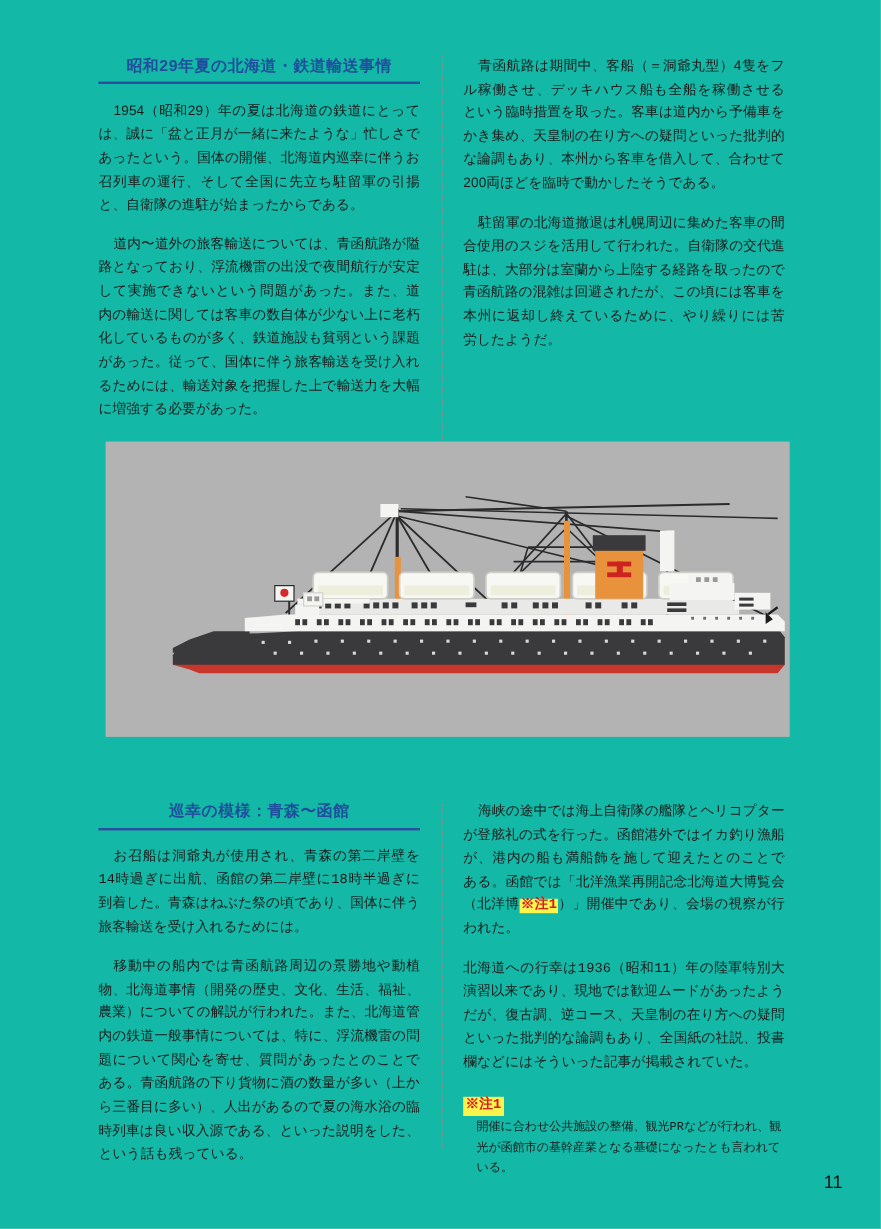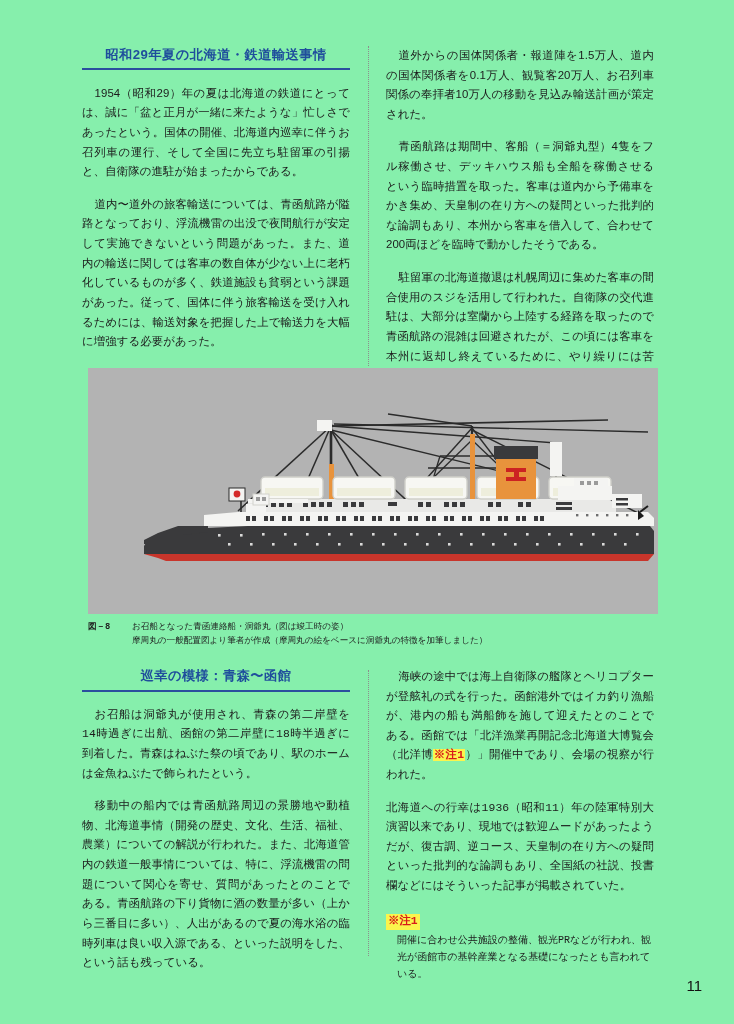--- a/index.html
+++ b/index.html
@@ -7,21 +7,21 @@
     width:734px;height:1024px;
     background:#ffffff;
     font-family:"Liberation Sans","DejaVu Sans",sans-serif;
     color:#1a1a1a;
     position:relative;
     overflow:hidden;
   }
   .page{
     position:absolute;
     left:0;top:0;width:734px;height:1024px;
-    background:#86efac;
+    background:#14b8a6;
     box-sizing:border-box;
   }
   
   .cols{
     position:absolute;
     left:82px; top:46px;
     width:572px;
     height:600px;
   }
   .col-left{
@@ -153,21 +153,20 @@
 
     <div class="col-left">
       <h2 class="section-head">昭和29年夏の北海道・鉄道輸送事情</h2>
 
       <p class="body indent">1954（昭和29）年の夏は北海道の鉄道にとっては、誠に「盆と正月が一緒に来たような」忙しさであったという。国体の開催、北海道内巡幸に伴うお召列車の運行、そして全国に先立ち駐留軍の引揚と、自衛隊の進駐が始まったからである。</p>
 
       <p class="body indent">道内〜道外の旅客輸送については、青函航路が隘路となっており、浮流機雷の出没で夜間航行が安定して実施できないという問題があった。また、道内の輸送に関しては客車の数自体が少ない上に老朽化しているものが多く、鉄道施設も貧弱という課題があった。従って、国体に伴う旅客輸送を受け入れるためには、輸送対象を把握した上で輸送力を大幅に増強する必要があった。</p>
     </div>
 
     <div class="col-right">
-      <p class="body indent">道外からの国体関係者・報道陣を1.5万人、道内の国体関係者を0.1万人、観覧客20万人、お召列車関係の奉拝者10万人の移動を見込み輸送計画が策定された。</p>
 
       <p class="body indent">青函航路は期間中、客船（＝洞爺丸型）4隻をフル稼働させ、デッキハウス船も全船を稼働させるという臨時措置を取った。客車は道内から予備車をかき集め、天皇制の在り方への疑問といった批判的な論調もあり、本州から客車を借入して、合わせて200両ほどを臨時で動かしたそうである。</p>
 
       <p class="body indent">駐留軍の北海道撤退は札幌周辺に集めた客車の間合使用のスジを活用して行われた。自衛隊の交代進駐は、大部分は室蘭から上陸する経路を取ったので青函航路の混雑は回避されたが、この頃には客車を本州に返却し終えているために、やり繰りには苦労したようだ。</p>
     </div>
   </div>
 
   <div class="figure-wrap">
     <div class="figure-box">
       <svg class="ship" width="570" height="246" viewBox="0 0 570 246">
@@ -396,33 +395,29 @@
           <rect x="498" y="146" width="2.4" height="2.4"></rect>
           <rect x="508" y="146" width="2.4" height="2.4"></rect>
           <rect x="518" y="146" width="2.4" height="2.4"></rect>
           <rect x="528" y="146" width="2.4" height="2.4"></rect>
           <rect x="538" y="146" width="2.4" height="2.4"></rect>
         </g>
       </svg>
     </div>
   </div>
 
-  <div class="fig-caption">
-    <span class="cap-label">図－8</span><span>お召船となった青函連絡船・洞爺丸（図は竣工時の姿）</span>
-    <span class="cap-l2">摩周丸の一般配置図より筆者が作成（摩周丸の絵をベースに洞爺丸の特徴を加筆しました）</span>
-  </div>
 
   <div class="cols-lower">
 
     <div class="divider" style="height:286px;"></div>
 
     <div class="col-left">
       <h2 class="section-head">巡幸の模様：青森〜函館</h2>
 
-      <p class="body indent">お召船は洞爺丸が使用され、青森の第二岸壁を14時過ぎに出航、函館の第二岸壁に18時半過ぎに到着した。青森はねぶた祭の頃であり、駅のホームは金魚ねぶたで飾られたという。</p>
+      <p class="body indent">お召船は洞爺丸が使用され、青森の第二岸壁を14時過ぎに出航、函館の第二岸壁に18時半過ぎに到着した。青森はねぶた祭の頃であり、国体に伴う旅客輸送を受け入れるためには。</p>
 
       <p class="body indent">移動中の船内では青函航路周辺の景勝地や動植物、北海道事情（開発の歴史、文化、生活、福祉、農業）についての解説が行われた。また、北海道管内の鉄道一般事情については、特に、浮流機雷の問題について関心を寄せ、質問があったとのことである。青函航路の下り貨物に酒の数量が多い（上から三番目に多い）、人出があるので夏の海水浴の臨時列車は良い収入源である、といった説明をした、という話も残っている。</p>
     </div>
 
     <div class="col-right">
       <p class="body indent"><span>海峡の途中では海上自衛隊の艦隊とヘリコプターが登舷礼の式を行った。函館港外ではイカ釣り漁船が、港内の船も満船飾を施して迎えたとのことである。函館では「北洋漁業再開記念北海道大博覧会（北洋博</span><span class="note-mark">※注1</span><span>）」開催中であり、会場の視察が行われた。</span></p>
 
       <p class="body">北海道への行幸は1936（昭和11）年の陸軍特別大演習以来であり、現地では歓迎ムードがあったようだが、復古調、逆コース、天皇制の在り方への疑問といった批判的な論調もあり、全国紙の社説、投書欄などにはそういった記事が掲載されていた。</p>
 
       <div>

